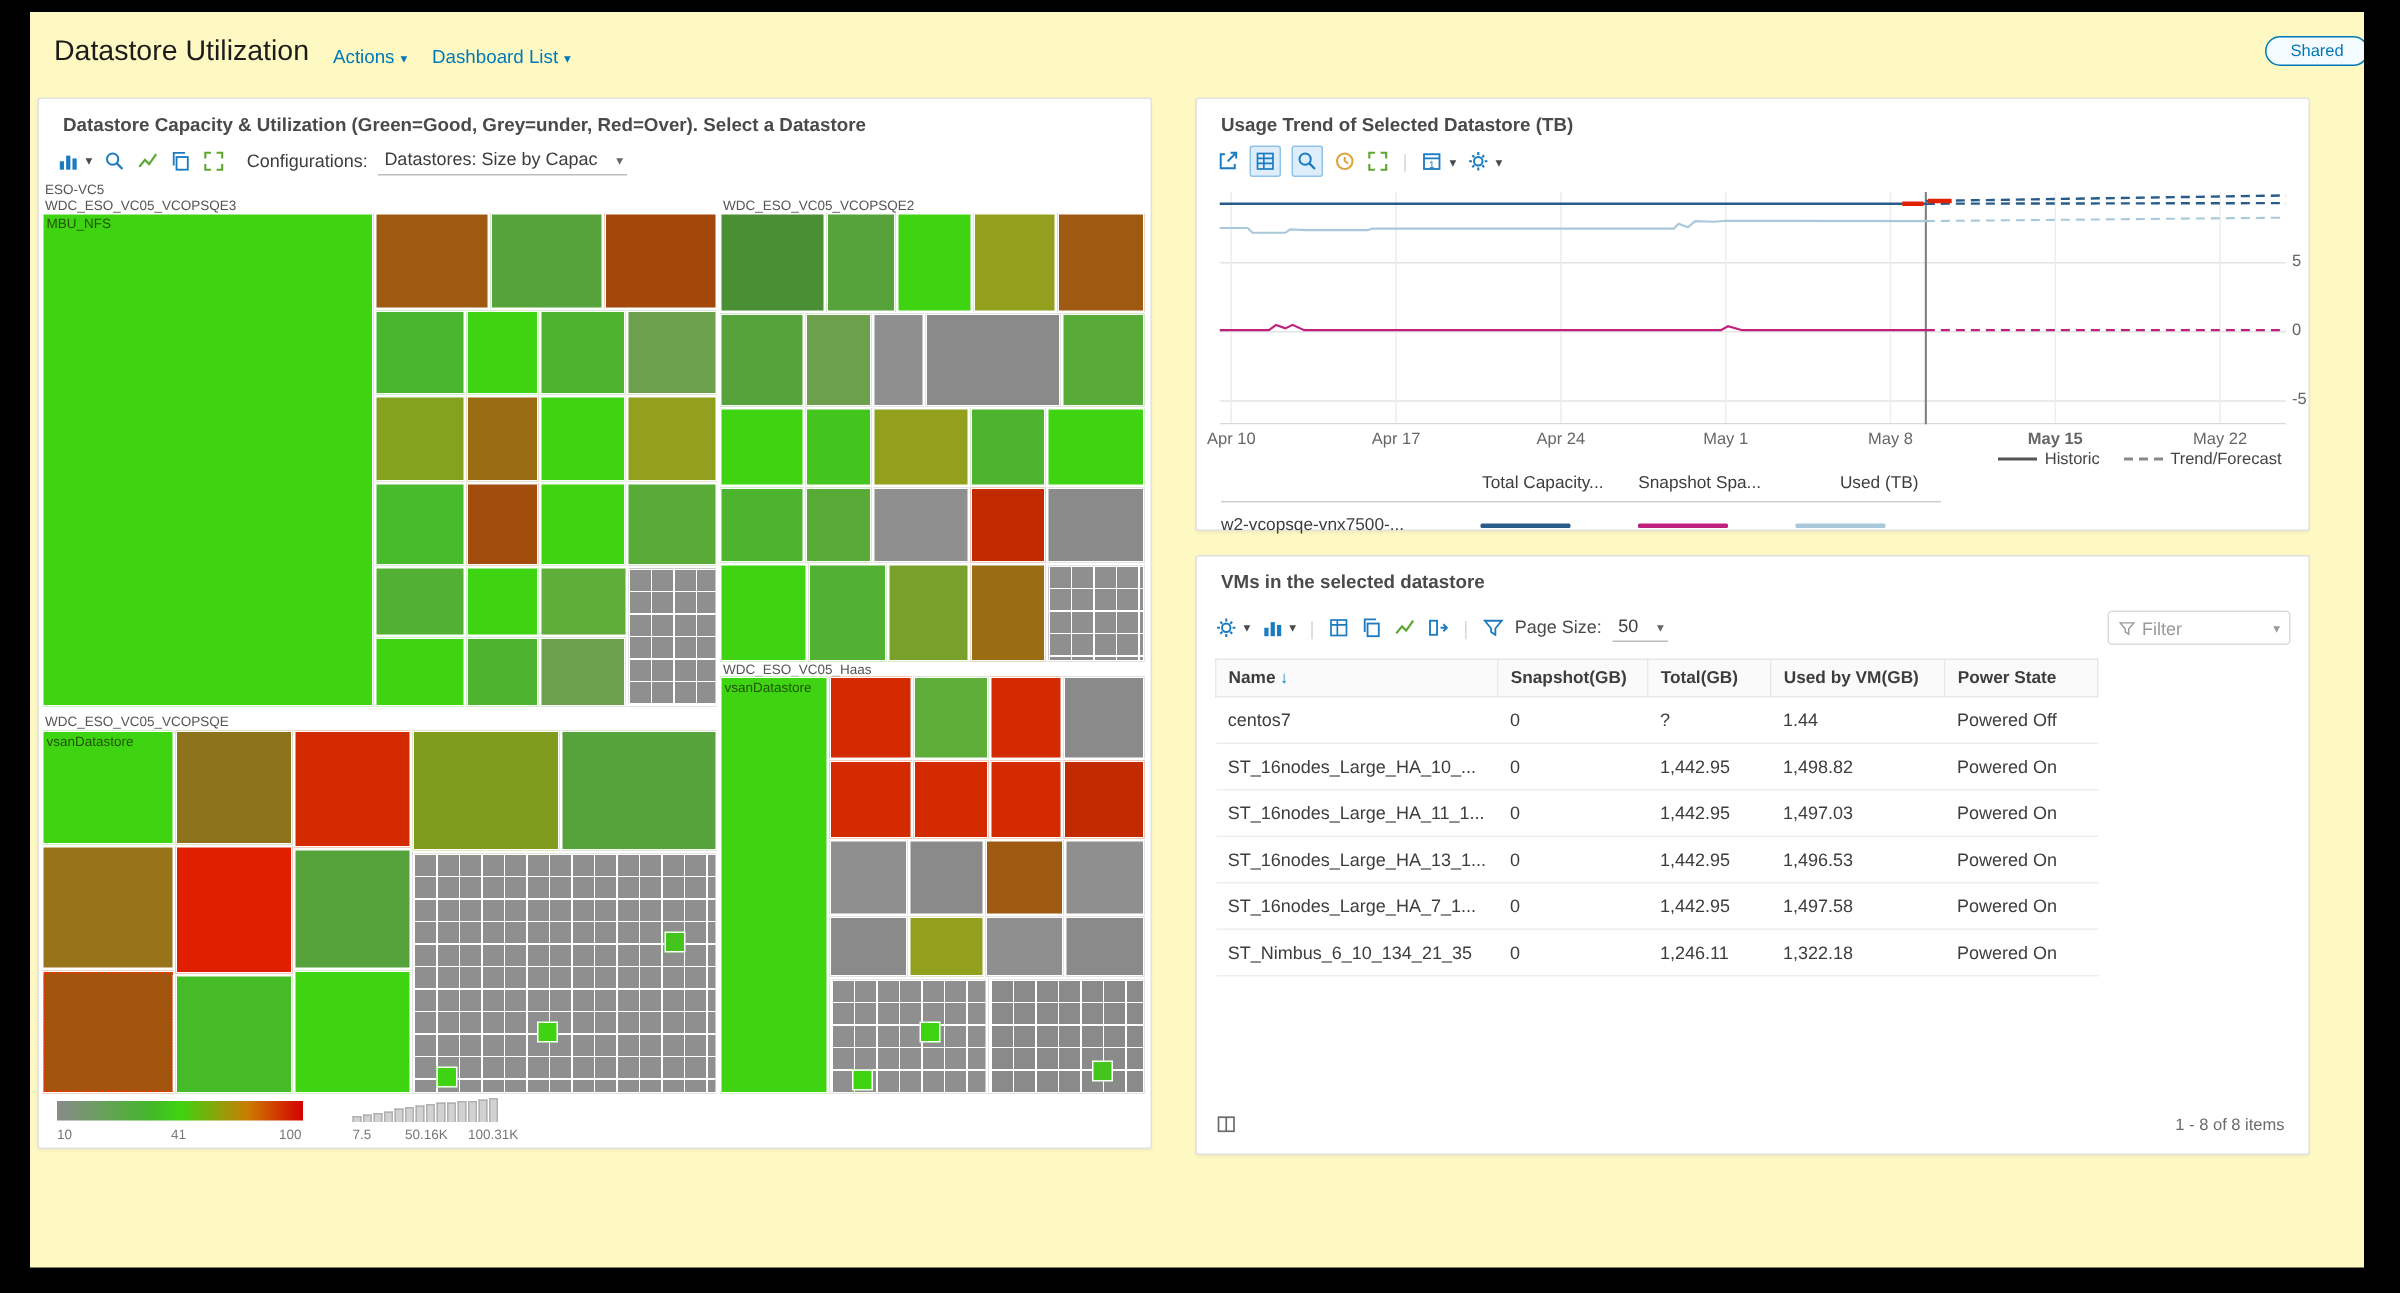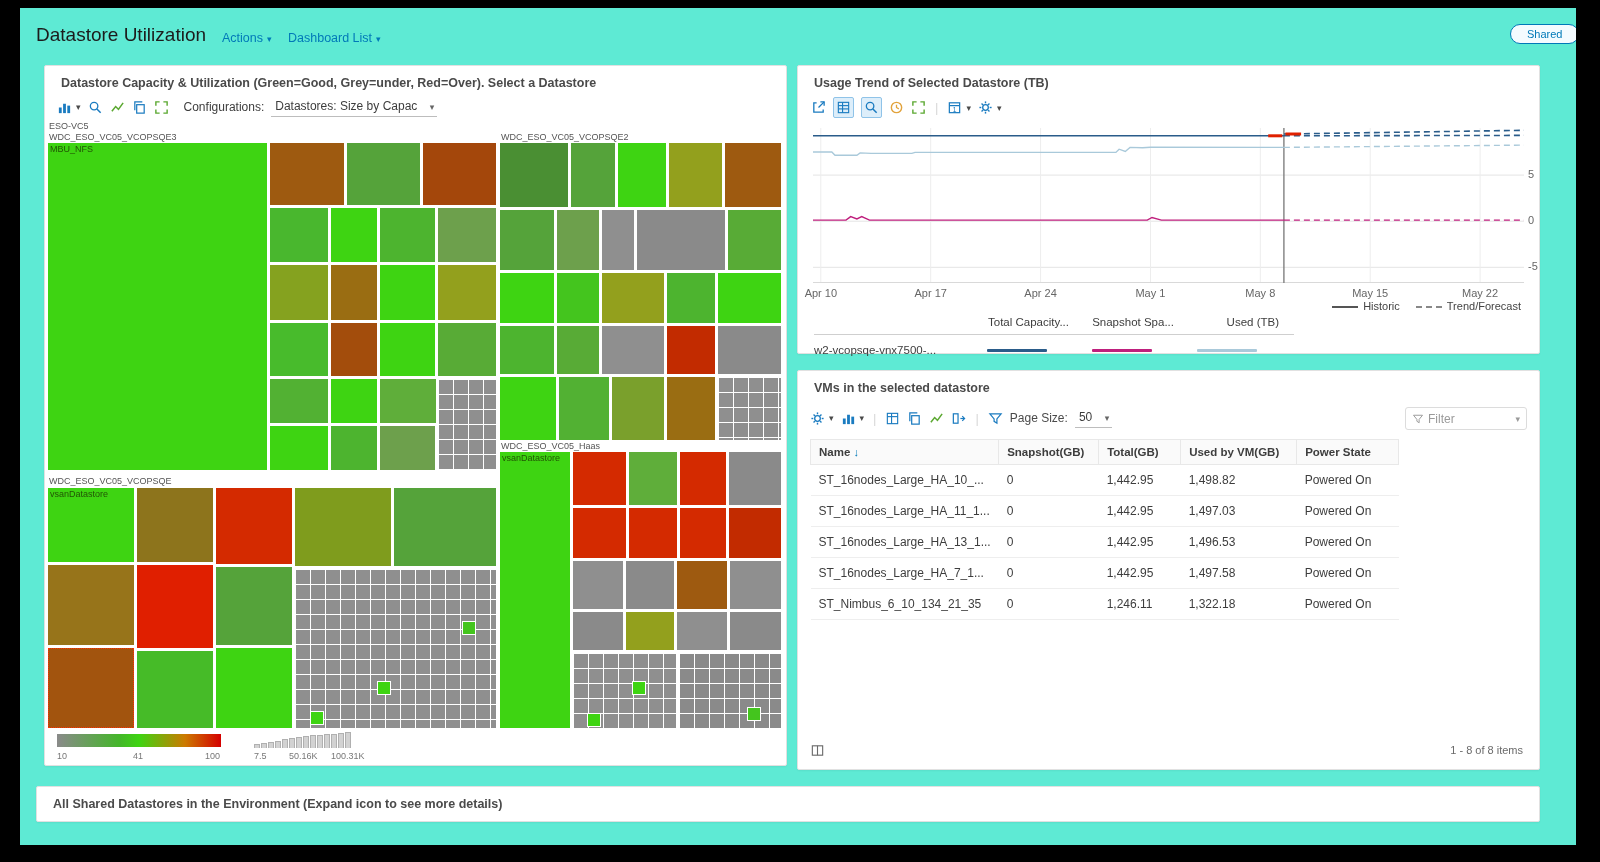--- a/index.html
+++ b/index.html
@@ -1,18 +1,18 @@
 <!DOCTYPE html>
 <html><head>
 <meta charset="utf-8">
 <style>
 *{box-sizing:border-box;margin:0;padding:0}
 html,body{width:1600px;height:862px}
 body{background:#000;position:relative;font-family:"Liberation Sans",sans-serif;}
-.page{position:absolute;left:20px;top:8px;width:1556px;height:837px;background:#5eead4;overflow:hidden}
+.page{position:absolute;left:20px;top:8px;width:1556px;height:837px;background:#fef9c3;overflow:hidden}
 
 .hdr-title{position:absolute;left:16px;top:16px;font-size:19px;color:#1c1c1c}
 .hdr-link{position:absolute;top:23px;font-size:12.5px;color:#0079b8;cursor:pointer;white-space:nowrap}
 .caret{font-size:9px;margin-left:4px;color:inherit}
 .pill{position:absolute;left:1490px;top:16px;border:1px solid #0079b8;color:#0079b8;font-size:11px;padding:3px 16px;border-radius:12px;background:#f4fbff;white-space:nowrap}
 
 .card{position:absolute;background:#fff;border:1px solid #e1e1e1;border-radius:2px;box-shadow:0 1px 2px rgba(0,0,0,.05)}
 .card-title{position:absolute;left:16px;top:10px;font-size:12.5px;font-weight:700;color:#4a4a4a;white-space:nowrap}
 .toolbar{position:absolute;display:flex;align-items:center;gap:7px;font-size:12px;color:#4a4a4a}
 .sep{color:#d8d8d8;margin:0 2px;font-size:13px}
@@ -73,21 +73,21 @@
     <div class="hdr-title">Datastore Utilization</div>
     <div class="hdr-link" style="left:202px">
       <span>Actions</span><span class="caret">▾</span>
     </div>
     <div class="hdr-link" style="left:268px">
       <span>Dashboard List</span><span class="caret">▾</span>
     </div>
     <div class="pill">Shared</div>
   </div>
 
-  <div class="card" style="left:24px;top:57px;width:743px;height:701px">
+  <div class="card" style="left:5px;top:57px;width:743px;height:701px">
     <div class="card-title">Datastore Capacity &amp; Utilization (Green=Good, Grey=under, Red=Over). Select a Datastore</div>
     <div class="toolbar" style="left:12px;top:31px">
       <span><svg class="ic" viewBox="0 0 16 16">
             <rect x="2" y="8" width="3" height="6" fill="#1a7bc0"></rect>
             <rect x="6.5" y="4" width="3" height="10" fill="#1a7bc0"></rect>
             <rect x="11" y="6" width="3" height="8" fill="#1a7bc0"></rect>
           </svg><span class="caret">▾</span></span>
       <span><svg class="ic" viewBox="0 0 16 16">
             <circle cx="6.5" cy="6.5" r="4" fill="none" stroke="#1a7bc0" stroke-width="1.4"></circle>
             <line x1="9.5" y1="9.5" x2="13.5" y2="13.5" stroke="#1a7bc0" stroke-width="1.6"></line>
@@ -318,21 +318,21 @@
         <span class="ylab" style="top: 40.0536px;">5</span>
         <span class="ylab" style="top: 86.1845px;">0</span>
         <span class="ylab" style="top: 132.315px;">-5</span>
       </div>
     <div class="xaxis">
         <span class="xlab" style="left: -15.1523px;">Apr 10</span>
         <span class="xlab" style="left: 94.7152px;">Apr 17</span>
         <span class="xlab" style="left: 204.583px;">Apr 24</span>
         <span class="xlab" style="left: 314.45px;">May 1</span>
         <span class="xlab" style="left: 424.318px;">May 8</span>
-        <span class="xlab" style="left: 534.185px;">May 15</span>
+        <span class="xlab" style="left: 534.185px; font-weight: bold;">May 15</span>
         <span class="xlab" style="left: 644.053px;">May 22</span>
       </div>
 
     <div class="line-legend">
       <span><span class="samp"></span><span>Historic</span></span>
       <span><span class="samp dash"></span><span>Trend/Forecast</span></span>
     </div>
 
     <div class="series-legend">
       <div class="slg-row slg-head">
@@ -423,20 +423,27 @@
           <tr>
             <th>Name<span class="sort"> ↓</span></th>
             <th>Snapshot(GB)</th>
             <th>Total(GB)</th>
             <th>Used by VM(GB)</th>
             <th>Power State</th>
           </tr>
         </thead>
       <tbody>
           <tr>
+            <td>centos7</td>
+            <td>0</td>
+            <td>?</td>
+            <td>1.44</td>
+            <td>Powered Off</td>
+          </tr>
+          <tr>
             <td>ST_16nodes_Large_HA_10_...</td>
             <td>0</td>
             <td>1,442.95</td>
             <td>1,498.82</td>
             <td>Powered On</td>
           </tr>
           <tr>
             <td>ST_16nodes_Large_HA_11_1...</td>
             <td>0</td>
             <td>1,442.95</td>
@@ -467,17 +474,14 @@
         </tbody>
     </table>
 
     <div class="vm-footer-icon"><svg class="ic" viewBox="0 0 16 16" stroke="#6a6a6a" stroke-width="1.2" fill="none">
           <rect x="2.5" y="3" width="11" height="10"></rect>
           <line x1="8" y1="3" x2="8" y2="13"></line>
         </svg></div>
     <div class="vm-count">1 - 8 of 8 items</div>
   </div>
 
-  <div class="card" style="left:16px;top:778px;width:1504px;height:36px">
-    <div class="card-title">All Shared Datastores in the Environment (Expand icon to see more details)</div>
-  </div>
 
 </div>
 
 </body></html>

